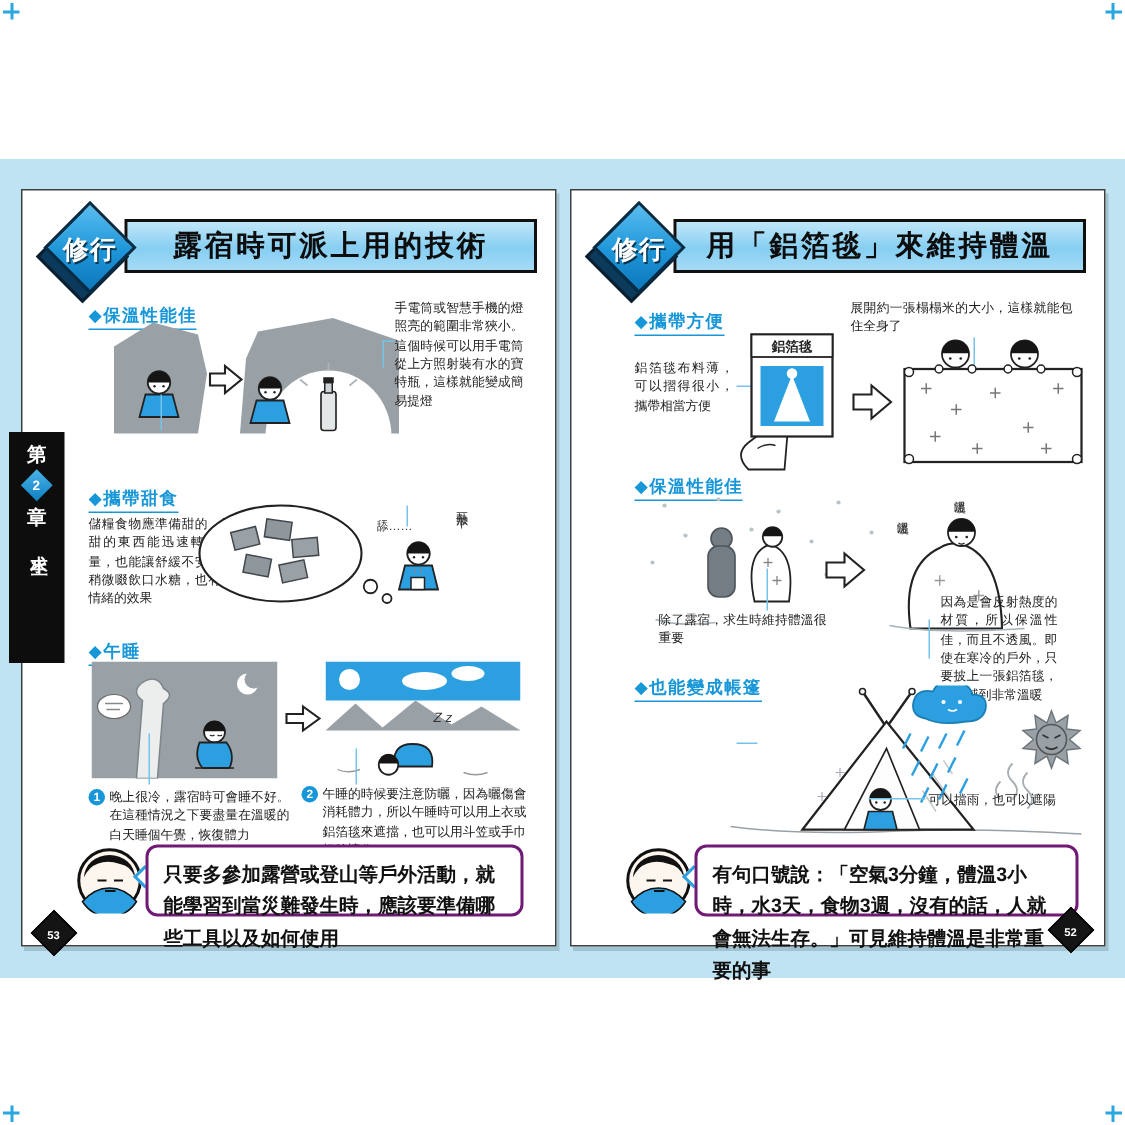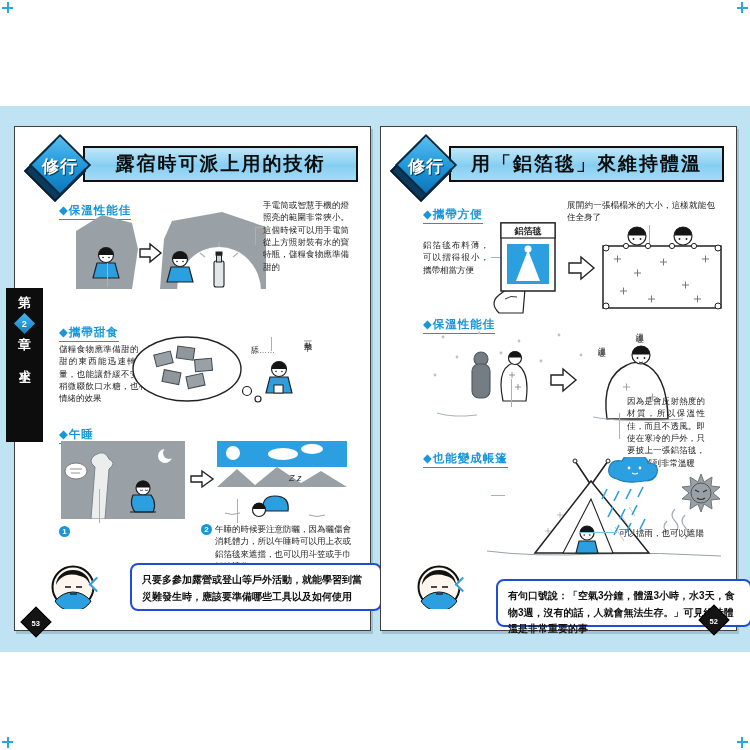--- a/index.html
+++ b/index.html
@@ -32,22 +32,22 @@
   .caption { position: absolute; font-size: 8.5px; line-height: 1.45; color: #1c1c1c; text-align: justify; }
   .cap-num { display: flex; gap: 3px; }
   .numchip { flex: 0 0 auto; width: 11px; height: 11px; border-radius: 50%; background: #1796d8;
              color: #fff; font-size: 8px; font-weight: bold; display: inline-flex;
              align-items: center; justify-content: center; margin-top: 1px; }
   .scene { position: absolute; }
   .cline { position: absolute; background: #74c3e8; }
   .minilabel { position: absolute; font-size: 8px; color: #333; white-space: nowrap; }
   .vtext { writing-mode: vertical-rl; text-orientation: upright; letter-spacing: 1px; }
 
-  .bubble { position: absolute; background: #fff; border: 2px solid #1d4ed8; border-radius: 8px;
-            padding: 7px 10px; font-size: 10px; line-height: 1.65; color: #111; font-weight: bold; margin-left: 33px; }
+  .bubble { position: absolute; background: #fff; border: 2px solid #701a75; border-radius: 8px;
+            padding: 7px 10px; font-size: 13px; line-height: 1.65; color: #111; font-weight: bold; }
   .tail { position: absolute; width: 11px; height: 11px; background: #fff;
           border-left: 2px solid #2b9fe0; border-bottom: 2px solid #2b9fe0; transform: rotate(45deg); }
   .avatar { position: absolute; }
 
   .pagenum-diamond { position: absolute; width: 22px; height: 22px; background: #141414;
                      transform: rotate(45deg); border: 1px solid #000; }
   .pagenum-text { position: absolute; width: 22px; text-align: center; color: #fff;
                   font-size: 7.5px; font-weight: bold; transform: rotate(-45deg); top: 7px; left: 0; }
 
   .chapter-tab { position: absolute; left: 6px; top: 288px; width: 37px; height: 154px;
@@ -109,21 +109,21 @@
         <path d="M-9,10 h18 l4,15 h-26 z" fill="#2b9fe0" stroke="#222" stroke-width="1.2"></path>
       </g>
       <g transform="translate(143,46)">
         <rect x="-5" y="6" width="10" height="26" rx="2" fill="#e3e7e8" stroke="#222" stroke-width="1.1"></rect>
         <rect x="-2.5" y="0" width="5" height="7" fill="#cfd4d6" stroke="#222" stroke-width="1"></rect>
         <rect x="-3.5" y="-3.5" width="7" height="4" fill="#222"></rect>
         <path d="M-14,2 l-5,-4 M14,2 l5,-4 M0,-8 v-5" stroke="#aab4ba" stroke-width="1.2"></path>
       </g>
     </svg>
 
-    <div class="caption" style="left:248px;top:72px;width:86px">手電筒或智慧手機的燈照亮的範圍非常狹小。這個時候可以用手電筒從上方照射裝有水的寶特瓶，儲糧食物應準備甜的</div>
+    <div class="caption" style="left:248px;top:72px;width:86px">手電筒或智慧手機的燈照亮的範圍非常狹小。這個時候可以用手電筒從上方照射裝有水的寶特瓶，這樣就能變成簡易提燈</div>
     <div class="cline" style="left:240px;top:100px;width:8px;height:1px"></div>
     <div class="cline" style="left:240px;top:100px;width:1px;height:18px"></div>
 
     <div class="cline" style="left:92px;top:136px;width:1px;height:24px"></div>
 
     <div class="sec-head" style="left:44px;top:198px">◆攜帶甜食</div>
     <div class="caption" style="left:44px;top:216px;width:106px">儲糧食物應準備甜的，因為甜的東西能迅速轉化為熱量，也能讓舒緩不安。睡前稍微啜飲口水糖，也有舒緩情緒的效果</div>
     <div class="cline" style="left:152px;top:244px;width:24px;height:1px"></div>
     <div class="cline" style="left:256px;top:210px;width:1px;height:14px"></div>
 
@@ -187,20 +187,21 @@
       </g>
       <text x="72" y="40" font-size="9" fill="#333" font-style="italic">Z z</text>
       <path d="M8,72 q7,3 15,0 M92,74 q8,3 16,0" stroke="#999" fill="none" stroke-width="0.9"></path>
     </svg>
 
     <div class="cline" style="left:84px;top:362px;width:1px;height:34px"></div>
     <div class="cline" style="left:222px;top:372px;width:1px;height:24px"></div>
 
     <div class="caption cap-num" style="left:44px;top:398px;width:134px">
       <span class="numchip">1</span>
+      <span>晚上很冷，露宿時可會睡不好。在這種情況之下要盡量在溫暖的白天睡個午覺，恢復體力</span>
     </div>
     <div class="caption cap-num" style="left:186px;top:396px;width:150px">
       <span class="numchip">2</span>
       <span>午睡的時候要注意防曬，因為曬傷會消耗體力，所以午睡時可以用上衣或鋁箔毯來遮擋，也可以用斗笠或手巾把臉遮住</span>
     </div>
 
     <svg class="avatar" style="left:36px;top:438px;width:44px;height:44px" viewBox="0 0 44 44">
       <circle cx="22" cy="22" r="20.5" fill="#fdf6ee" stroke="#111" stroke-width="2"></circle>
       <path d="M4,36 q8,-9 18,-9 q10,0 18,9 a21,21 0 0 1 -36,0 z" fill="#2b9fe0" stroke="#111" stroke-width="1"></path>
       <path d="M5,20 a17,15 0 0 1 34,0 q-3,-8 -10,-9 q-12,-4 -20,3 q-3,3 -4,6 z" fill="#111"></path>
@@ -314,20 +315,21 @@
         <circle cx="-3.5" cy="1" r="0.9" fill="#222"></circle>
           <circle cx="3.5" cy="1" r="0.9" fill="#222"></circle>
         <path d="M-2,5 q2,1.5 4,0" stroke="#222" stroke-width="0.9" fill="none"></path>
         <path d="M-18,30 h7 M-14.5,26.5 v7 M8,40 h7 M11.5,36.5 v7" stroke="#999" stroke-width="0.9"></path>
       </g>
       <path d="M14,84 q16,5 40,2 M170,88 q30,6 90,2" stroke="#a7b1b6" fill="none" stroke-width="1"></path>
     </svg>
     <span class="minilabel vtext" style="left:214px;top:214px">溫暖</span>
     <span class="minilabel vtext" style="left:252px;top:200px">溫暖</span>
 
+    <div class="caption" style="left:58px;top:280px;width:112px">除了露宿，求生時維持體溫很重要</div>
     <div class="cline" style="left:130px;top:252px;width:1px;height:28px"></div>
     <div class="caption" style="left:246px;top:268px;width:78px">因為是會反射熱度的材質，所以保溫性佳，而且不透風。即使在寒冷的戶外，只要披上一張鋁箔毯，就會感到非常溫暖</div>
     <div class="cline" style="left:238px;top:286px;width:1px;height:26px"></div>
 
     <div class="sec-head" style="left:42px;top:324px">◆也能變成帳篷</div>
     <div class="cline" style="left:110px;top:368px;width:14px;height:1px"></div>
 
     <svg class="scene" style="left:98px;top:330px;width:250px;height:100px" viewBox="0 0 250 100">
       <path d="M8,94 q45,6 112,3 q60,-2 122,2" stroke="#9aa1a6" fill="none" stroke-width="1"></path>
       <g>
@@ -373,21 +375,21 @@
     <div class="cline" style="left:198px;top:405px;width:38px;height:1px"></div>
 
     <svg class="avatar" style="left:36px;top:438px;width:44px;height:44px" viewBox="0 0 44 44">
       <circle cx="22" cy="22" r="20.5" fill="#fdf6ee" stroke="#111" stroke-width="2"></circle>
       <path d="M4,36 q8,-9 18,-9 q10,0 18,9 a21,21 0 0 1 -36,0 z" fill="#2b9fe0" stroke="#111" stroke-width="1"></path>
       <path d="M5,20 a17,15 0 0 1 34,0 q-3,-8 -10,-9 q-12,-4 -20,3 q-3,3 -4,6 z" fill="#111"></path>
       <path d="M14,22 h6 M25,22 h6" stroke="#111" stroke-width="1.4"></path>
       <path d="M19,29 h7" stroke="#111" stroke-width="1.2"></path>
     </svg>
     <div class="tail" style="left:76px;top:452px"></div>
-    <div class="bubble" style="left:82px;top:452px;width:256px;height:48px">
+    <div class="bubble" style="left:82px;top:436px;width:256px;height:48px">
       <span>有句口號說：「空氣3分鐘，體溫3小時，水3天，食物3週，沒有的話，人就會無法生存。」可見維持體溫是非常重要的事</span>
     </div>
   </div>
 
   <div class="chapter-tab">
     <span class="tab-char">第</span>
     <div class="tab-diamond">
       <span>2</span>
     </div>
     <span class="tab-char">章</span>

